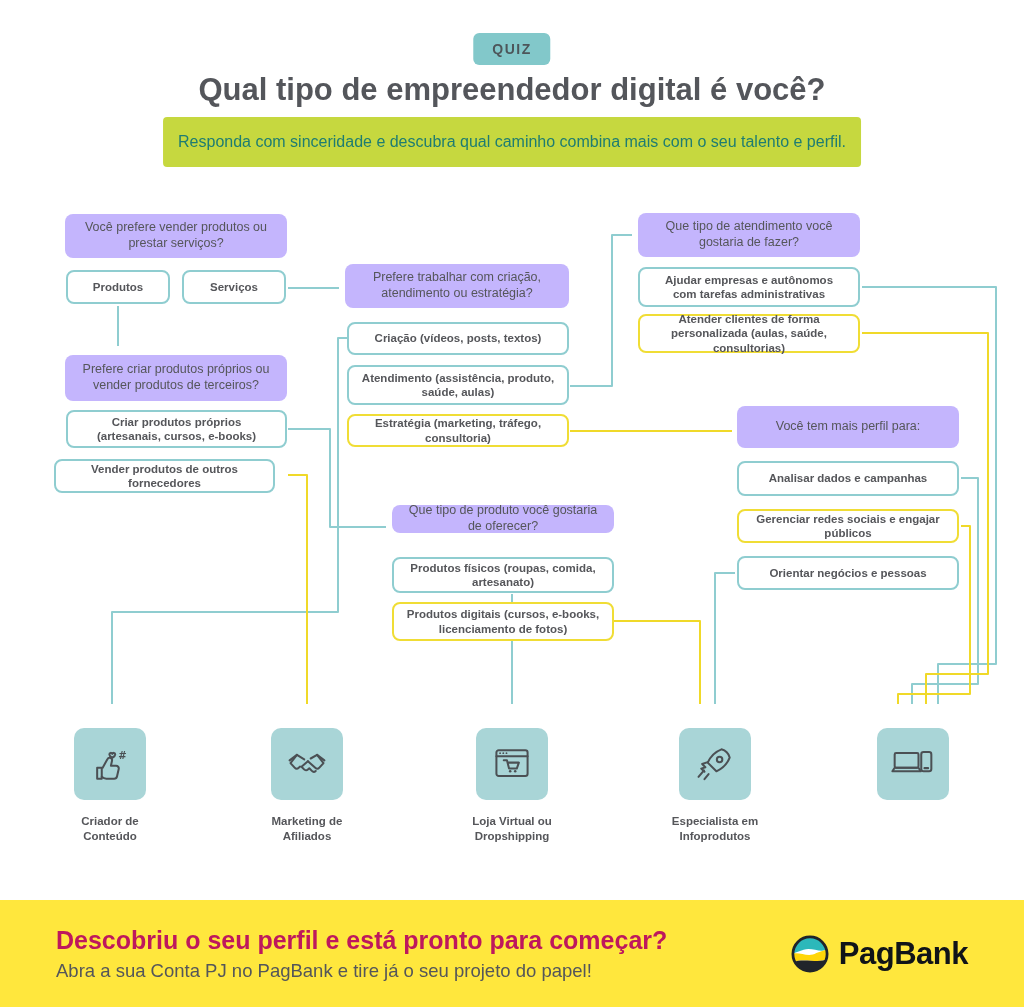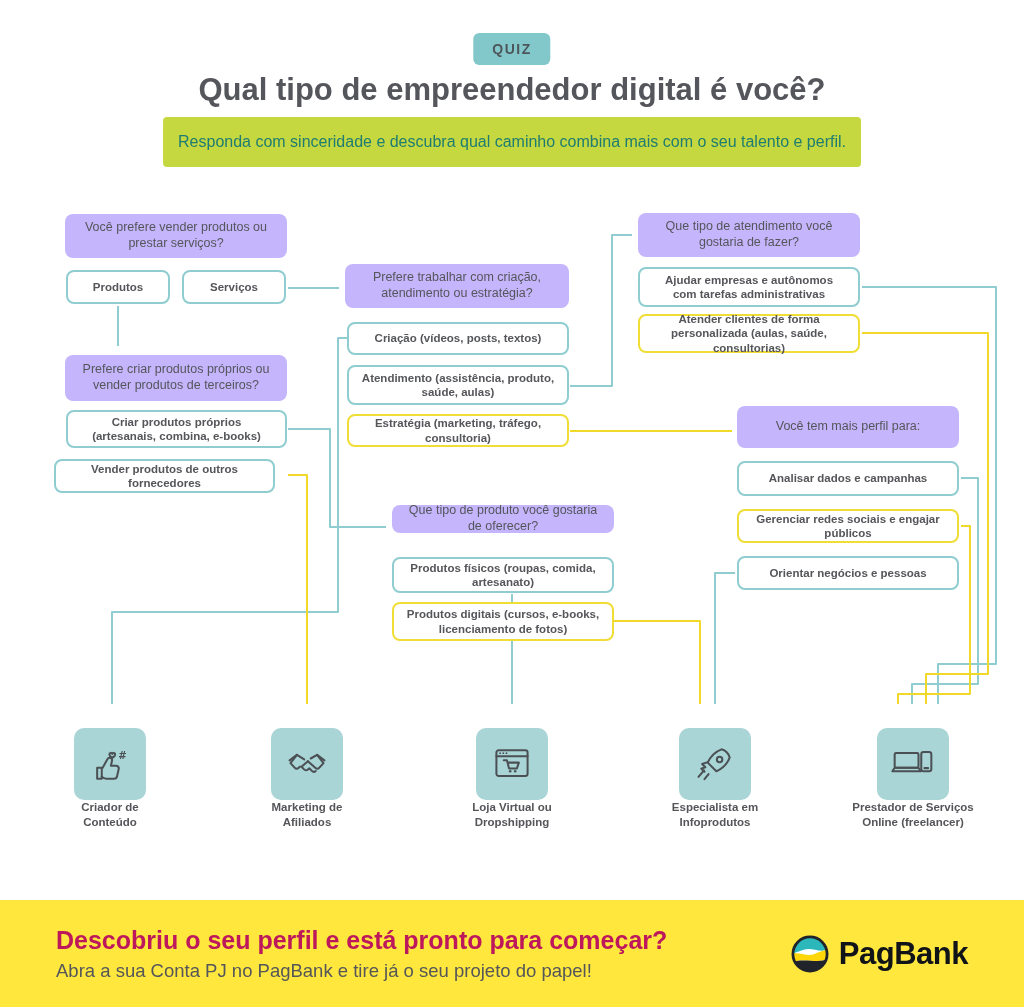--- a/index.html
+++ b/index.html
@@ -62,21 +62,21 @@
   .r2 { left:257px; width:100px; }
   .r3 { left:457px; width:110px; }
   .r4 { left:660px; width:110px; }
   .r5 { left:833px; width:160px; }
   .tile {
     width:72px; height:72px; background:#a9d5d7; border-radius:10px;
     display:flex; align-items:center; justify-content:center;
   }
   .tile svg { stroke:#4b5054; fill:none; stroke-width:2.2; stroke-linecap:round; stroke-linejoin:round; }
   .rlabel {
-    font-weight:bold; font-size:11.5px; color:#55565a;
+    margin-top:14px; font-weight:bold; font-size:11.5px; color:#55565a;
     text-align:center; line-height:1.3;
   }
   
   .footer {
     position:absolute; left:0; top:900px; width:1024px; height:107px;
     background:#ffe73d; display:flex; align-items:center; justify-content:space-between;
     padding:0 56px; box-sizing:border-box; z-index:3;
   }
   .footer-headline { margin:0 0 5px 0; color:#be185d; font-size:25px; font-weight:bold; }
   .footer-sub { margin:0; color:#54565a; font-size:18.5px; }
@@ -117,21 +117,21 @@
 
 <div class="qbox q1">Você prefere vender produtos ou prestar serviços?</div>
 <div class="qbox q2">Prefere criar produtos próprios ou vender produtos de terceiros?</div>
 <div class="qbox q3">Prefere trabalhar com criação, atendimento ou estratégia?</div>
 <div class="qbox q4">Que tipo de atendimento você gostaria de fazer?</div>
 <div class="qbox q5">Que tipo de produto você gostaria de oferecer?</div>
 <div class="qbox q6">Você tem mais perfil para:</div>
 
 <div class="abox a1">Produtos</div>
 <div class="abox a2">Serviços</div>
-<div class="abox a3">Criar produtos próprios (artesanais, combina, e-books)</div>
+<div class="abox a3">Criar produtos próprios (artesanais, cursos, e-books)</div>
 <div class="abox a4">Vender produtos de outros fornecedores</div>
 <div class="abox a5">Criação (vídeos, posts, textos)</div>
 <div class="abox a6">Atendimento (assistência, produto, saúde, aulas)</div>
 <div class="abox yb a7">Estratégia (marketing, tráfego, consultoria)</div>
 <div class="abox a8">Ajudar empresas e autônomos com tarefas administrativas</div>
 <div class="abox yb a9">Atender clientes de forma personalizada (aulas, saúde, consultorias)</div>
 <div class="abox a10">Analisar dados e campanhas</div>
 <div class="abox yb a11">Gerenciar redes sociais e engajar públicos</div>
 <div class="abox a12">Orientar negócios e pessoas</div>
 <div class="abox a13">Produtos físicos (roupas, comida, artesanato)</div>
@@ -193,21 +193,20 @@
 
 <div class="result r5">
   <div class="tile">
     <svg width="44" height="44" viewBox="0 0 48 48">
       <rect x="4" y="12" width="26" height="16" rx="1.5"></rect>
       <path d="M1.5 32L4 28h26l2.5 4z"></path>
       <rect x="33" y="11" width="11" height="21" rx="2.5"></rect>
       <path d="M36.5 28.5h4"></path>
     </svg>
   </div>
-  <div class="rlabel">Prestador de Serviços Online (freelancer)</div>
 </div>
 
 <div class="footer">
   <div>
     <p class="footer-headline">Descobriu o seu perfil e está pronto para começar?</p>
     <p class="footer-sub">Abra a sua Conta PJ no PagBank e tire já o seu projeto do papel!</p>
   </div>
   <div class="brand">
     <svg width="38" height="38" viewBox="0 0 36 36">
       <defs>

